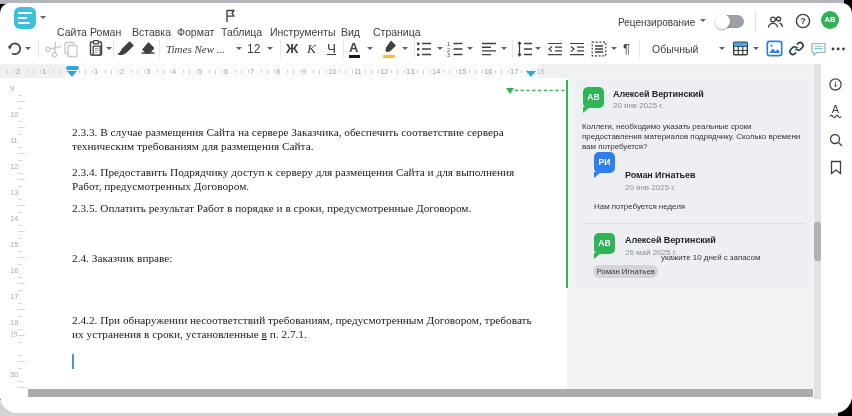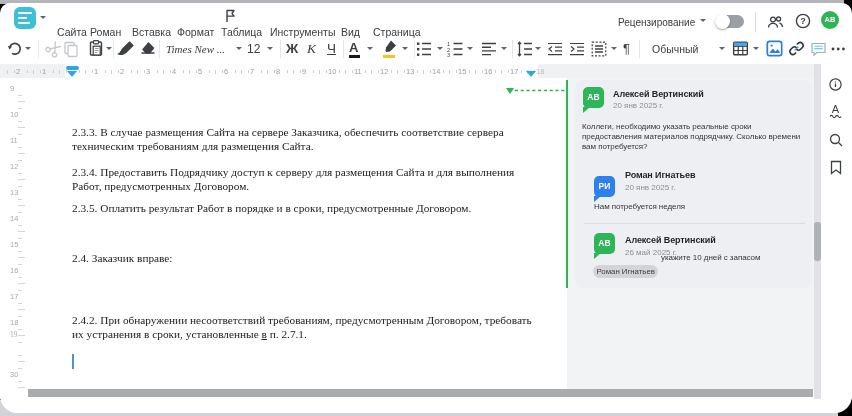--- a/index.html
+++ b/index.html
@@ -376,21 +376,21 @@
       <line x1="0" y1="1.5" x2="59" y2="1.5" stroke="#2fb457" stroke-width="1.6" stroke-dasharray="3.2,2.6"></line>
     </svg>
   <div class="abs" id="gtri"></div>
   <div class="abs" id="gline"></div>
 
   <div class="abs" id="card">
     <div class="cavatar av-g" style="left:8px;top:7px">АВ</div>
     <div class="cname" style="left:38px;top:8.5px">Алексей Вертинский</div>
     <div class="cdate" style="left:38px;top:21px">20 янв 2025 г.</div>
     <div class="cbody" style="left:7px;top:42px">Коллеги, необходимо указать реальные сроки<br>предоставления материалов подрядчику. Сколько времени<br>вам потребуется?</div>
-    <div class="cavatar av-b" style="left:19px;top:96px">РИ</div>
+    <div class="cavatar av-b" style="left:19px;top:72px">РИ</div>
     <div class="cname" style="left:50px;top:90px">Роман Игнатьев</div>
     <div class="cdate" style="left:50px;top:102.5px">20 янв 2025 г.</div>
     <div class="cbody" style="left:19px;top:121.5px">Нам потребуется неделя</div>
     <div class="abs" style="left:9px;top:143px;width:221px;height:1px;background:#dadce0"></div>
     <div class="cavatar av-g" style="left:19px;top:153px">АВ</div>
     <div class="cname" style="left:50px;top:154.5px">Алексей Вертинский</div>
     <div class="cdate" style="left:50px;top:167.5px">26 май 2025 г.</div>
     <div id="pill" style="left:18px;top:185px">Роман Игнатьев</div>
     <div class="cbody" style="left:86px;top:173px">укажите 10 дней с запасом</div>
   </div>

